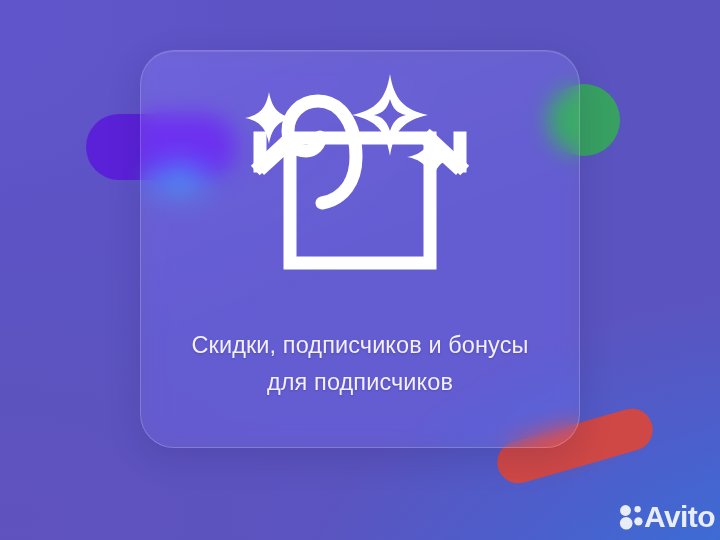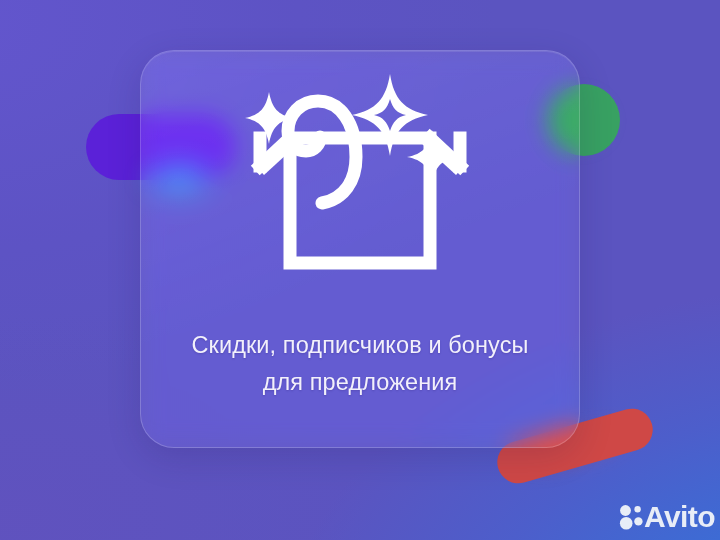--- a/index.html
+++ b/index.html
@@ -240,21 +240,21 @@
           <path d="M25 27
                    C 28 43, 34 50, 49 53
                    C 34 56, 28 63, 25 79
                    C 22 63, 16 56, 1 53
                    C 16 50, 22 43, 25 27 Z"></path>
         </g>
       </svg>
     </div>
 
     <div class="caption"><span>Скидки, подписчиков и бонусы</span>
-<span>для предложения</span></div>
+<span>для подписчиков</span></div>
   </div>
 
   <div class="avito">
     <svg class="avito-dots" viewBox="0 0 26 26" xmlns="http://www.w3.org/2000/svg" aria-hidden="true">
       <circle cx="7.5" cy="6.5" r="5.4" fill="#e8edf7"></circle>
       <circle cx="19.6" cy="5.2" r="3.2" fill="#e8edf7"></circle>
       <circle cx="8.2" cy="19.2" r="6.3" fill="#e8edf7"></circle>
       <circle cx="20.4" cy="17.4" r="4.2" fill="#e8edf7"></circle>
     </svg>
     <span class="avito-word">Avito</span>

